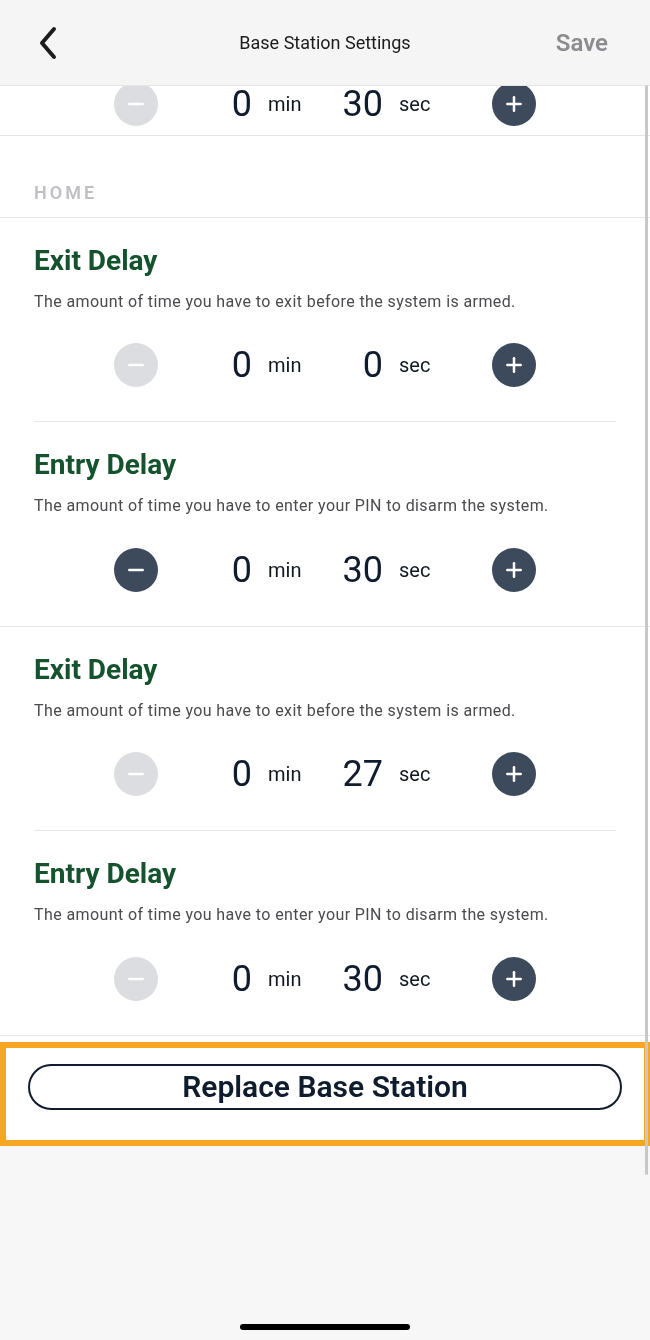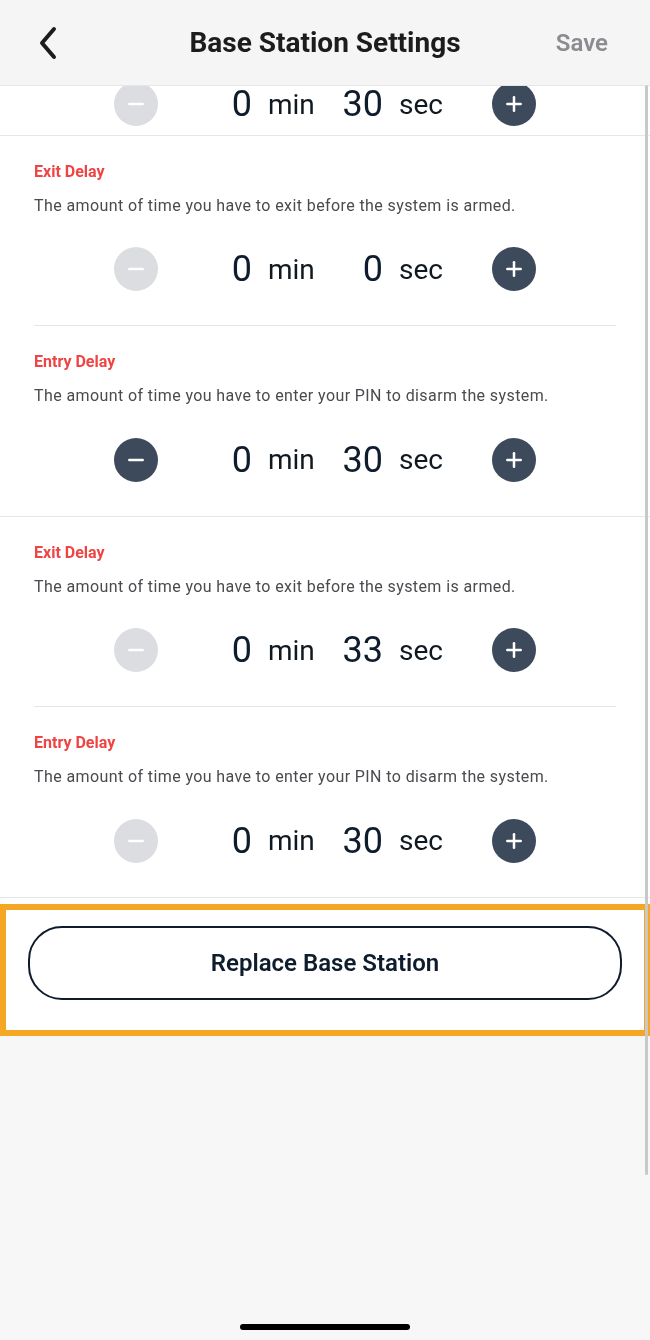--- a/index.html
+++ b/index.html
@@ -38,22 +38,22 @@
     position:absolute;
     left:28px;
     top:50%;
     transform:translateY(-50%);
     width:40px;height:40px;
     display:flex;align-items:center;justify-content:center;
     cursor:pointer;
   }
   .header .back svg{stroke:#1c1c1c;}
   .header .title{
-    font-size:28px;
-    font-weight:700;
+    font-size:18px;
+    font-weight:400;
     color:#1c1c1c;
   }
   .header .save{
     position:absolute;
     right:42px;
     top:50%;
     transform:translateY(-50%);
     font-size:24px;
     font-weight:600;
     color:#8b8b90;
@@ -94,23 +94,23 @@
     color:#bfbfc4;
     font-weight:600;
     padding-bottom:14px;
   }
 
   .item{
     padding:26px 34px 10px 34px;
     background:#fff;
   }
   .item h3{
-    font-size:16px;
+    font-size:28px;
     font-weight:700;
-    color:#ef4444;
+    color:#14532d;
     margin-bottom:14px;
   }
   .item p{
     font-size:16px;
     line-height:1.4;
     color:#4a4a4f;
     letter-spacing:0.4px;
     margin-bottom:10px;
   }
 
@@ -147,43 +147,43 @@
   .num{
     font-size:36px;
     font-weight:400;
     color:#0f1c2d;
     width:52px;
     text-align:right;
     font-feature-settings:"tnum";
     font-variant-numeric:tabular-nums;
   }
   .unit{
-    font-size:28px;
+    font-size:20px;
     color:#101820;
     width:55px;
     text-align:left;
     padding-left:4px;
   }
   .stepper-spacer{width:18px;}
 
   
   .replace-wrap{
     border:6px solid #f5a623;
     padding:16px 22px 30px 22px;
     background:#fff;
     margin-top:6px;
   }
   .replace-btn{
     width:100%;
-    height:74px;
+    height:46px;
     border:2px solid #0f1c2d;
     border-radius:34px;
     background:#fff;
     display:flex;align-items:center;justify-content:center;
-    font-size:24px;
+    font-size:30px;
     font-weight:600;
     color:#0f1c2d;
     cursor:pointer;
   }
 
   
   .home-indicator{
     position:absolute;
     bottom:10px;
     left:50%;
@@ -225,20 +225,23 @@
       <div class="stepper-spacer"></div>
       <div class="btn-round dark">
         <svg width="20" height="20" viewBox="0 0 24 24" fill="none" stroke-width="3" stroke-linecap="round">
             <line x1="4" y1="12" x2="20" y2="12"></line>
             <line x1="12" y1="4" x2="12" y2="20"></line>
           </svg>
       </div>
     </div>
   </div>
 
+  <div class="section-head">
+    <span>HOME</span>
+  </div>
 
   <div class="item">
     <h3>Exit Delay</h3>
     <p>The amount of time you have to exit before the system is armed.</p>
     <div class="stepper">
       <div class="btn-round light">
         <svg width="20" height="20" viewBox="0 0 24 24" fill="none" stroke-width="3" stroke-linecap="round">
             <line x1="4" y1="12" x2="20" y2="12"></line>
           </svg>
       </div>
@@ -291,21 +294,21 @@
     <p>The amount of time you have to exit before the system is armed.</p>
     <div class="stepper">
       <div class="btn-round light">
         <svg width="20" height="20" viewBox="0 0 24 24" fill="none" stroke-width="3" stroke-linecap="round">
             <line x1="4" y1="12" x2="20" y2="12"></line>
           </svg>
       </div>
       <div class="stepper-spacer"></div>
       <span class="num">0</span>
       <span class="unit">min</span>
-      <span class="num">33</span>
+      <span class="num">27</span>
       <span class="unit">sec</span>
       <div class="stepper-spacer"></div>
       <div class="btn-round dark">
         <svg width="20" height="20" viewBox="0 0 24 24" fill="none" stroke-width="3" stroke-linecap="round">
             <line x1="4" y1="12" x2="20" y2="12"></line>
             <line x1="12" y1="4" x2="12" y2="20"></line>
           </svg>
       </div>
     </div>
   </div>

